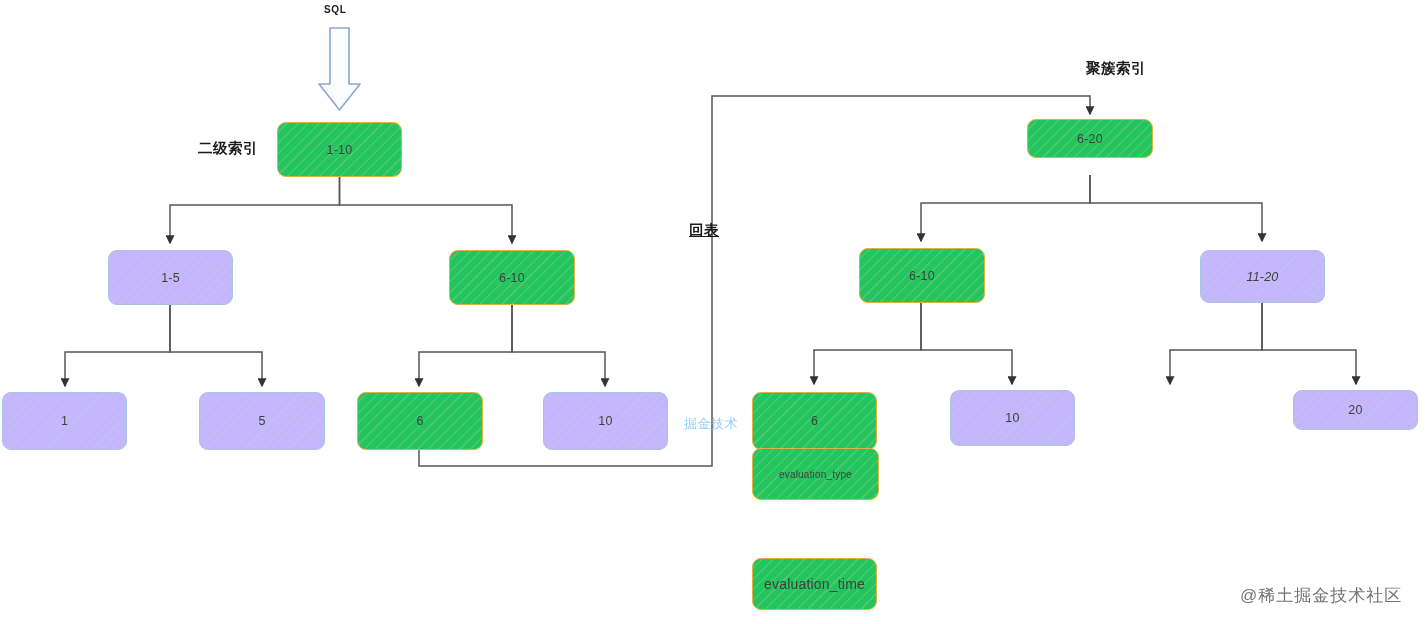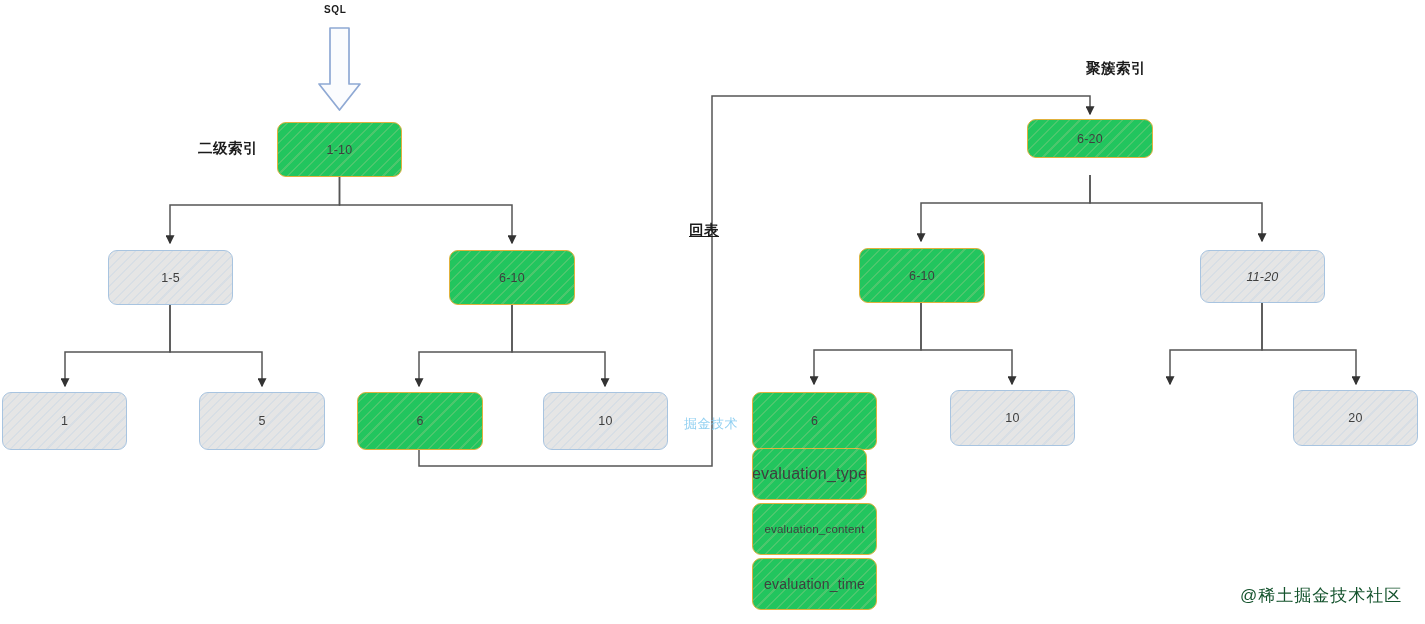--- a/index.html
+++ b/index.html
@@ -17,21 +17,21 @@
     display:flex;align-items:center;justify-content:center;
     font-size:12.5px;color:#3f3f3f;letter-spacing:.2px;
     overflow:hidden;
   }
   .node .lbl{position:relative;z-index:2;}
   
   .node::after{
     content:"";position:absolute;inset:0;z-index:1;pointer-events:none;
   }
   .node.blue{
-    background:#e5e5e5;border:1.6px solid #a8c4e0;align-items:center;
+    background:#c4b5fd;border:1.6px solid #a8c4e0;align-items:center;
   }
   .node.blue::after{
     background:repeating-linear-gradient(135deg,
       rgba(255,255,255,0) 0px, rgba(255,255,255,0) 5px,
       rgba(188,208,228,.32) 5px, rgba(188,208,228,.32) 6.5px);
   }
   .node.orange{
     background:#22c55e;border:1.8px solid #e0b13c;justify-content:center;
   }
   .node.orange::after{
@@ -41,21 +41,21 @@
   }
   .node.stack{border-radius:9px;}
 
   .anno{
     position:absolute;font-size:14.5px;font-weight:700;color:#1b1b1b;
     letter-spacing:.5px;white-space:nowrap;
   }
   .anno.sql{font-size:10px;font-weight:700;letter-spacing:.6px;}
 
   .watermark{
-    position:absolute;color:#14532d;font-size:17px;white-space:nowrap;
+    position:absolute;color:#737373;font-size:17px;white-space:nowrap;
     letter-spacing:1px;font-weight:400;
   }
   .watermark-blue{
     position:absolute;color:#7ec8ef;font-size:13px;white-space:nowrap;
     opacity:.85;font-weight:500;letter-spacing:.5px;
   }
 </style>
 </head>
 <body>
 
@@ -132,32 +132,29 @@
   <div class="node orange" style="left:859px;top:248px;width:126px;height:55px;">
     <span class="lbl">6-10</span>
   </div>
   <div class="node blue" style="left:1200px;top:250px;width:125px;height:53px;font-style:italic;">
     <span class="lbl">11-20</span>
   </div>
 
   <div class="node blue" style="left:950px;top:390px;width:125px;height:56px;">
     <span class="lbl">10</span>
   </div>
-  <div class="node blue" style="left:1293px;top:390px;width:125px;height:56px;">
+  <div class="node blue" style="left:1293px;top:390px;width:125px;height:40px;">
     <span class="lbl">20</span>
   </div>
 
   <div class="node orange stack" style="left:752px;top:392px;width:125px;height:58px;">
     <span class="lbl">6</span>
   </div>
-  <div class="node orange stack" style="left:752px;top:448px;width:115px;height:52px;font-size:16px;">
+  <div class="node orange stack" style="left:752px;top:448px;width:127px;height:52px;font-size:10px;">
     <span class="lbl">evaluation_type</span>
-  </div>
-  <div class="node orange stack" style="left:752px;top:503px;width:125px;height:52px;font-size:11.5px;">
-    <span class="lbl">evaluation_content</span>
   </div>
   <div class="node orange stack" style="left:752px;top:558px;width:125px;height:52px;font-size:14px;">
     <span class="lbl">evaluation_time</span>
   </div>
 
   <div class="watermark-blue" style="left:684px;top:415px;">掘金技术</div>
 
   <div class="watermark" style="left:1240px;top:584px;">@稀土掘金技术社区</div>
 
 </div>

